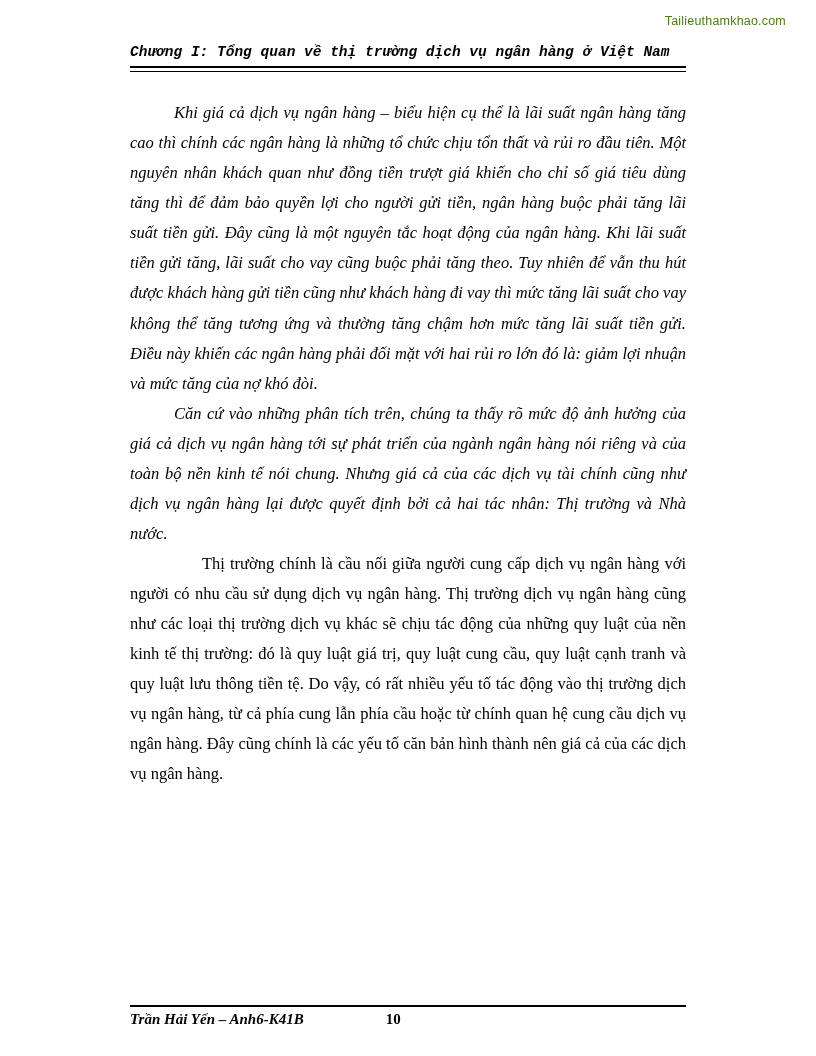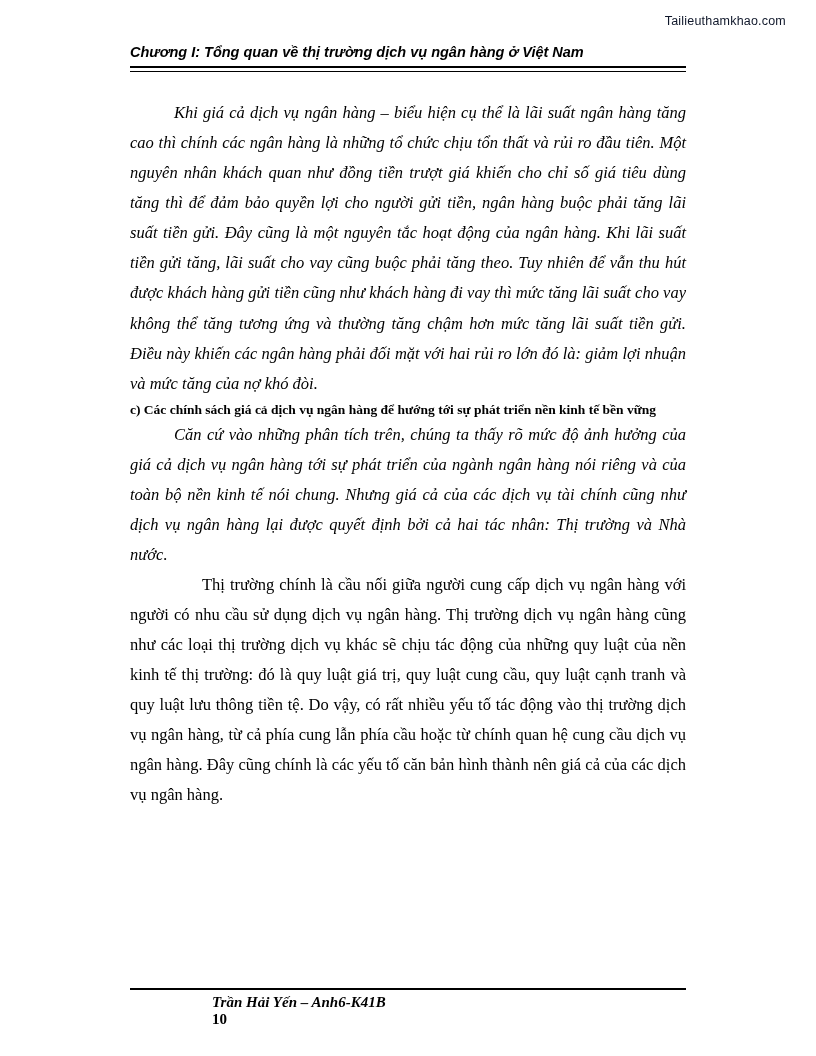--- a/index.html
+++ b/index.html
@@ -19,32 +19,32 @@
     position: absolute;
     inset: 0;
     box-sizing: border-box;
   }
   .watermark {
     position: absolute;
     top: 14px;
     right: 30px;
     font-family: "Liberation Sans", sans-serif;
     font-size: 12.5px;
-    color: #0f172a;
+    color: #4d7c0f;
     letter-spacing: 0.2px;
     user-select: none;
   }
   .content {
     position: absolute;
     left: 130px;
     top: 44px;
     width: 556px;
   }
   .running-head {
-    font-family: Liberation Sans, sans-serif;
+    font-family: Liberation Mono, monospace;
     font-weight: bold;
     font-style: italic;
     font-size: 14.5px;
     line-height: 1.2;
     padding-bottom: 5px;
     white-space: nowrap;
   }
   .rule-top {
     border-bottom: 2px solid #000;
     width: 100%;
@@ -89,21 +89,20 @@
     border-bottom: 2px solid #000;
     width: 100%;
     margin-bottom: 4px;
   }
   .footer-row {
     display: flex;
     align-items: baseline;
     font-family: "Liberation Serif", serif;
     font-weight: bold;
     font-size: 15px;
-    flex-direction: column;
   }
   .footer-author {
     font-style: italic;
   }
   .footer-page {
     margin-left: 82px;
     font-style: normal;
   }
 </style>
 </head>
@@ -114,21 +113,20 @@
   <div class="watermark">Tailieuthamkhao.com</div>
 
   <div class="content">
 
     <div class="running-head">Chương I: Tổng quan về thị trường dịch vụ ngân hàng ở Việt Nam</div>
     <div class="rule-top"></div>
     <div class="rule-top-thin"></div>
 
     <div class="body-text">
       <p class="p-indent">Khi giá cả dịch vụ ngân hàng – biểu hiện cụ thể là lãi suất ngân hàng tăng cao thì chính các ngân hàng là những tổ chức chịu tổn thất và rủi ro đầu tiên. Một nguyên nhân khách quan như đồng tiền trượt giá khiến cho chỉ số giá tiêu dùng tăng thì để đảm bảo quyền lợi cho người gửi tiền, ngân hàng buộc phải tăng lãi suất tiền gửi. Đây cũng là một nguyên tắc hoạt động của ngân hàng. Khi lãi suất tiền gửi tăng, lãi suất cho vay cũng buộc phải tăng theo. Tuy nhiên để vẫn thu hút được khách hàng gửi tiền cũng như khách hàng đi vay thì mức tăng lãi suất cho vay không thể tăng tương ứng và thường tăng chậm hơn mức tăng lãi suất tiền gửi. Điều này khiến các ngân hàng phải đối mặt với hai rủi ro lớn đó là: giảm lợi nhuận và mức tăng của nợ khó đòi.</p>
-      <p class="subhead">c) Các chính sách giá cả dịch vụ ngân hàng để hướng tới sự phát triển nền kinh tế bền vững</p>
       <p class="p-indent">Căn cứ vào những phân tích trên, chúng ta thấy rõ mức độ ảnh hưởng của giá cả dịch vụ ngân hàng tới sự phát triển của ngành ngân hàng nói riêng và của toàn bộ nền kinh tế nói chung. Nhưng giá cả của các dịch vụ tài chính cũng như dịch vụ ngân hàng lại được quyết định bởi cả hai tác nhân: Thị trường và Nhà nước.</p>
       <p class="p-indent-wide">Thị trường chính là cầu nối giữa người cung cấp dịch vụ ngân hàng với người có nhu cầu sử dụng dịch vụ ngân hàng. Thị trường dịch vụ ngân hàng cũng như các loại thị trường dịch vụ khác sẽ chịu tác động của những quy luật của nền kinh tế thị trường: đó là quy luật giá trị, quy luật cung cầu, quy luật cạnh tranh và quy luật lưu thông tiền tệ. Do vậy, có rất nhiều yếu tố tác động vào thị trường dịch vụ ngân hàng, từ cả phía cung lẫn phía cầu hoặc từ chính quan hệ cung cầu dịch vụ ngân hàng. Đây cũng chính là các yếu tố căn bản hình thành nên giá cả của các dịch vụ ngân hàng.</p>
     </div>
 
   </div>
 
   <div class="footer">
     <div class="rule-bot"></div>
     <div class="footer-row">
       <span class="footer-author">Trần Hải Yến – Anh6-K41B</span>

